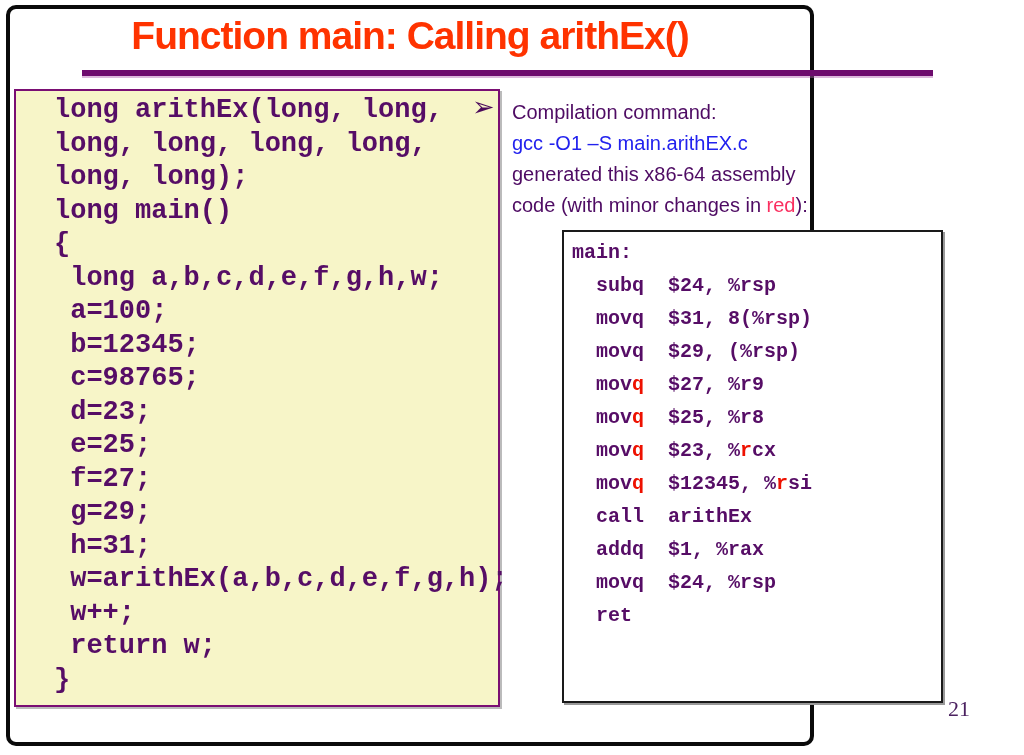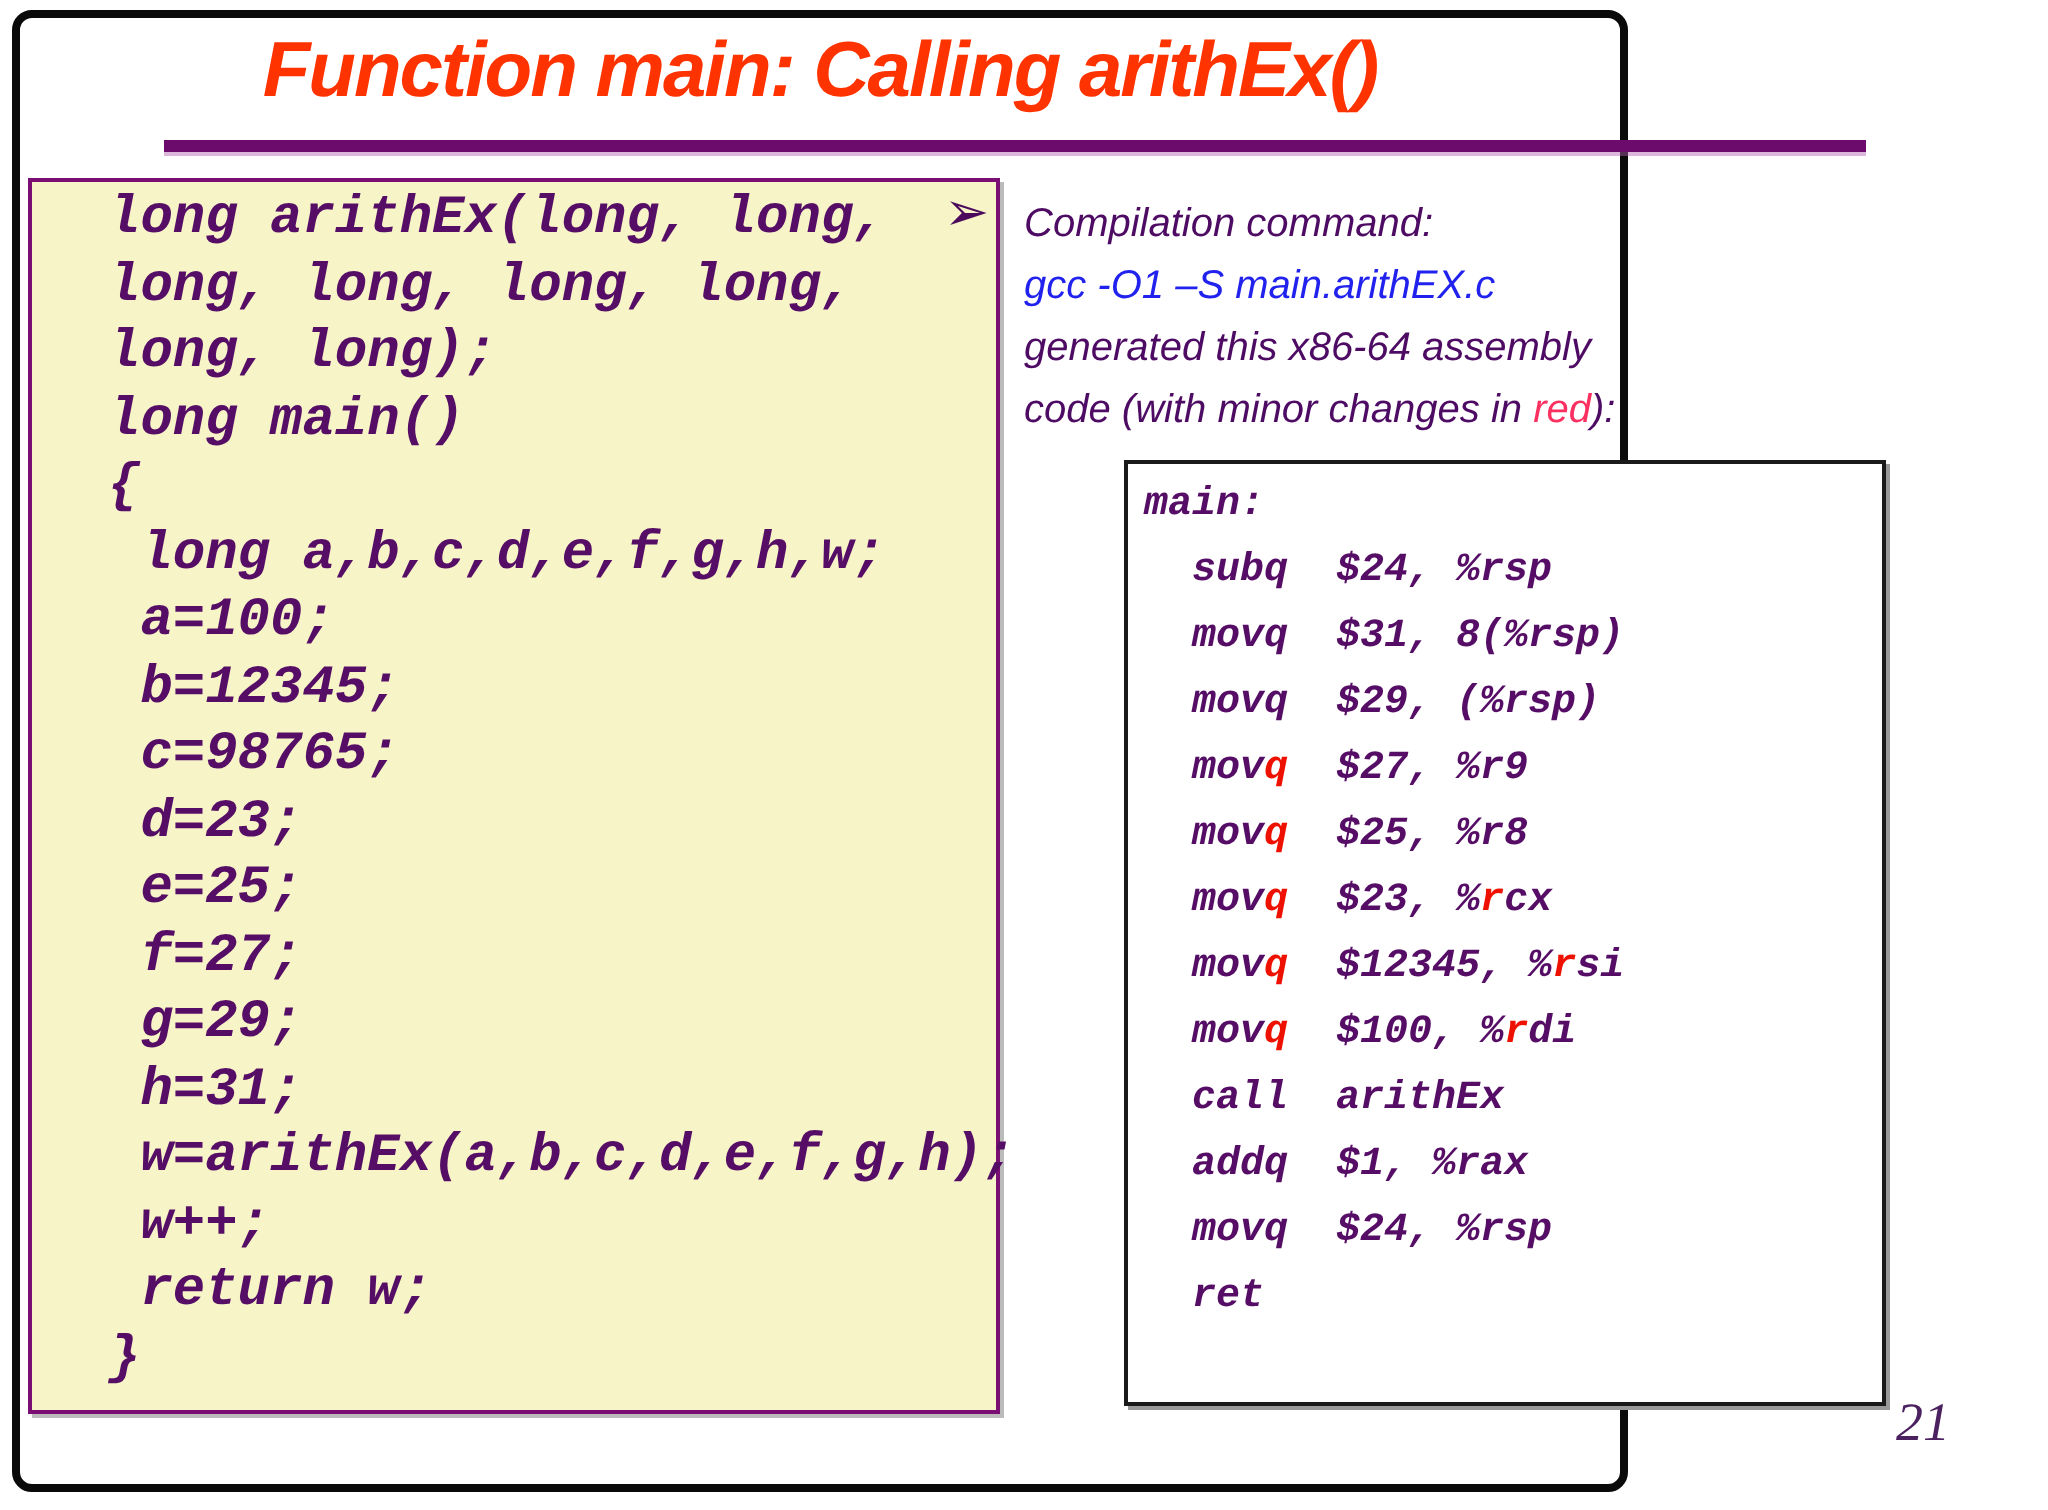--- a/index.html
+++ b/index.html
@@ -14,21 +14,21 @@
     --panel_border:#7A0E73;
     --page_num:#4B2160;
     --slide_border:#0A0A0A;
   }
   *{box-sizing:border-box;}
   html,body{margin:0;padding:0;background:#FFFFFF;}
   body{width:1024px;height:755px;position:relative;font-family:"Liberation Sans",sans-serif;overflow:hidden;}
 
   .slide{
     position:absolute;left:6px;top:5px;width:808px;height:741px;
-    background:#FFFFFF;border:4px solid var(--slide_border);border-radius:10px;font-style:italic;
+    background:#FFFFFF;border:4px solid var(--slide_border);border-radius:10px;
   }
 
   .title{
     position:absolute;left:0;top:5px;width:100%;text-align:center;
     font-size:39px;font-weight:bold;color:var(--title_orange);
     letter-spacing:-1px;white-space:nowrap;
   }
 
   .title-rule{
     position:absolute;left:72px;top:61px;width:851px;height:6px;
@@ -74,21 +74,21 @@
   }
   .asm-code .line{white-space:pre;}
 
   .seg-p,.seg-purple{color:inherit;}
   .seg-r{color:var(--asm_red);}
   .seg-red{color:var(--word_red);}
   .seg-blue{color:var(--link_blue);}
 
   .page-number{
     position:absolute;left:938px;top:687px;
-    font-family:"Liberation Serif",serif;font-size:27px;
+    font-family:"Liberation Serif",serif;font-size:22px;
     color:var(--page_num);
   }
 </style>
 </head>
 <body>
 
 <div class="slide">
 
   <div class="title">Function main: Calling arithEx()</div>
 
@@ -127,21 +127,20 @@
   <div class="asm-panel">
     <div class="asm-code">
         <div class="line"><span class="seg-p">main:</span></div>
         <div class="line"><span class="seg-p">  subq  $24, %rsp</span></div>
         <div class="line"><span class="seg-p">  movq  $31, 8(%rsp)</span></div>
         <div class="line"><span class="seg-p">  movq  $29, (%rsp)</span></div>
         <div class="line"><span class="seg-p">  mov</span><span class="seg-r">q</span><span class="seg-p">  $27, %r9</span></div>
         <div class="line"><span class="seg-p">  mov</span><span class="seg-r">q</span><span class="seg-p">  $25, %r8</span></div>
         <div class="line"><span class="seg-p">  mov</span><span class="seg-r">q</span><span class="seg-p">  $23, %</span><span class="seg-r">r</span><span class="seg-p">cx</span></div>
         <div class="line"><span class="seg-p">  mov</span><span class="seg-r">q</span><span class="seg-p">  $12345, %</span><span class="seg-r">r</span><span class="seg-p">si</span></div>
-        <div class="line"><span class="seg-p">  mov</span><span class="seg-r">q</span><span class="seg-p">  $100, %</span><span class="seg-r">r</span><span class="seg-p">di</span></div>
         <div class="line"><span class="seg-p">  call  arithEx</span></div>
         <div class="line"><span class="seg-p">  addq  $1, %rax</span></div>
         <div class="line"><span class="seg-p">  movq  $24, %rsp</span></div>
         <div class="line"><span class="seg-p">  ret</span></div>
       </div>
   </div>
 
   <div class="page-number">21</div>
 
 </div>

